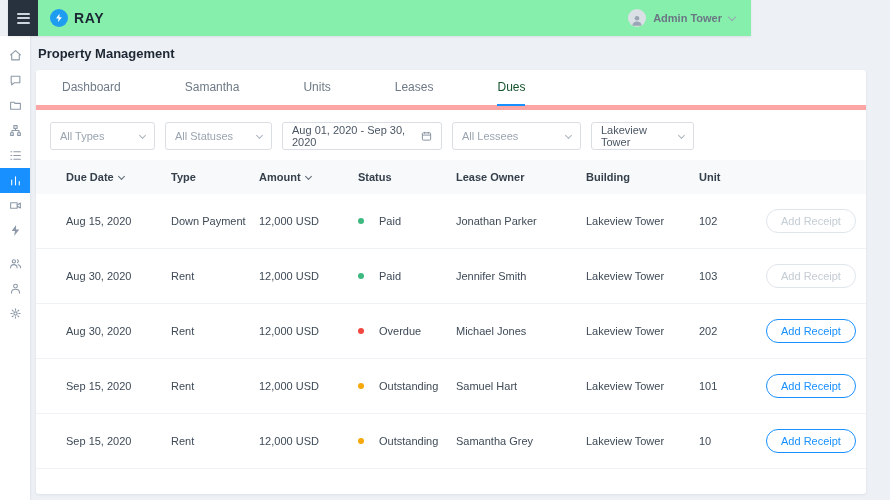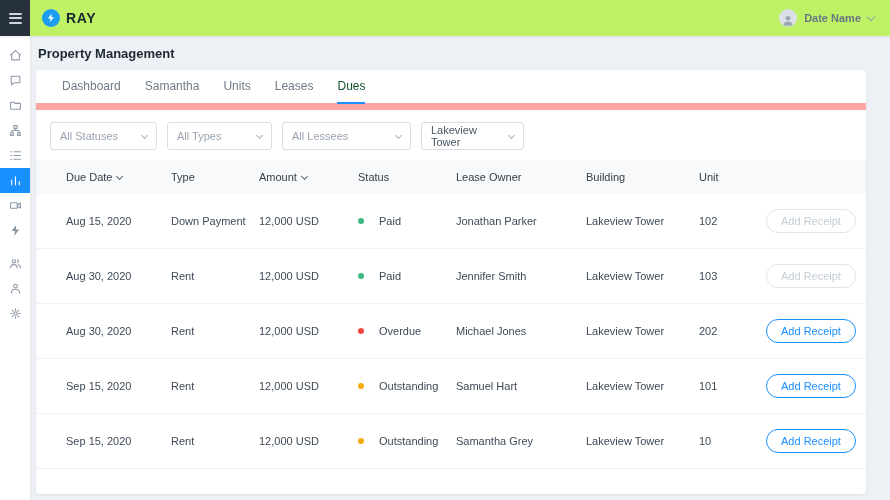--- a/index.html
+++ b/index.html
@@ -1,20 +1,20 @@
 <!DOCTYPE html>
 <html><head>
 <meta charset="utf-8">
 <style>
   *{box-sizing:border-box;margin:0;padding:0}
   html,body{width:890px;height:500px;overflow:hidden}
   body{font-family:"Liberation Sans",sans-serif;background:#edf0f4;position:relative;color:#3e4a57}
 
   
-  .topbar{position:absolute;top:0;left:0;width:890px;height:36px;background:#bef264;display:flex;align-items:center;z-index:3;box-shadow:0 1px 2px rgba(20,30,50,.08)}
+  .topbar{position:absolute;top:0;left:8px;width:743px;height:36px;background:#86efac;display:flex;align-items:center;z-index:3;box-shadow:0 1px 2px rgba(20,30,50,.08)}
   .corner{flex:0 0 30px;width:30px;height:36px;background:#28323f;display:flex;align-items:center;justify-content:center}
   .hamburger{width:13px}
   .hamburger span{display:block;height:2px;background:#cdd5de;margin:2.5px 0;border-radius:1px}
   .brand{display:flex;align-items:center;gap:6px;margin-left:12px}
   .brand-mark{width:18px;height:18px;border-radius:50%;background:#1e9df0;display:flex;align-items:center;justify-content:center}
   .brand-name{font-size:14px;font-weight:bold;color:#1b2733;letter-spacing:.6px}
   .topbar-right{margin-left:auto;display:flex;align-items:center;gap:7px;padding-right:16px}
   .avatar{width:18px;height:18px;border-radius:50%;background:#dbe0e6;display:flex;align-items:flex-end;justify-content:center;overflow:hidden}
   .user-name{font-size:11px;font-weight:bold;color:#6b7684}
   .chev{width:6px;height:6px;border-right:1.5px solid #9aa4b1;border-bottom:1.5px solid #9aa4b1;transform:rotate(45deg);margin-top:-3px}
@@ -27,34 +27,34 @@
   .s-item.active{background:#1890ff}
   .s-item.active svg{stroke:#fff}
   .s-gap{height:8px}
 
   
   .main{position:absolute;left:30px;top:36px;width:860px;height:464px;padding:6px 24px 0 6px}
   .page-title{font-size:13px;font-weight:bold;color:#1d2733;line-height:16px;margin:4px 0 8px 2px}
   .card{background:#fff;border-radius:3px;height:424px;box-shadow:0 1px 3px rgba(27,33,58,.07);overflow:hidden}
 
   
-  .tabs{display:flex;gap:24px;padding:0 26px;height:40px;border-bottom:7px solid #fca5a5}
+  .tabs{display:flex;gap:64px;padding:0 26px;height:40px;border-bottom:5px solid #fca5a5}
   .tab{font-size:12px;color:#6e7a87;display:flex;align-items:center;border-bottom:2px solid transparent;margin-bottom:-1px;cursor:pointer;white-space:nowrap}
   .tab.active{color:#14532d;border-bottom-color:#1890ff}
 
   
   .filters{display:flex;gap:10px;padding:12px 14px 10px 14px}
   .select{height:28px;border:1px solid #d9dee4;border-radius:3px;background:#fff;display:flex;align-items:center;justify-content:space-between;padding:0 9px;font-size:11px;color:#9aa4b1;cursor:pointer}
   .select.dark{color:#4a5563}
   .cdown{width:5px;height:5px;border-right:1.4px solid #aab3bf;border-bottom:1.4px solid #aab3bf;transform:rotate(45deg);margin-top:-2px;flex:0 0 auto;margin-left:8px}
   .w1{width:105px}.w2{width:107px}.w3{width:160px}.w4{width:129px}.w5{width:103px}.w6{width:105px}
 
   
   .thead,.trow{display:grid;grid-template-columns:105px 88px 99px 98px 130px 113px 67px 1fr;align-items:center;padding:0 20px 0 30px}
-  .thead{height:34px;background:#f7f9fa;font-size:11px;font-weight:normal;color:#36404c}
+  .thead{height:34px;background:#f7f9fa;font-size:11px;font-weight:bold;color:#36404c}
   .th{display:flex;align-items:center;gap:5px}
   .sortc{width:5px;height:5px;border-right:1.4px solid #5a6775;border-bottom:1.4px solid #5a6775;transform:rotate(45deg);margin-top:-2px}
   .trow{height:55px;border-bottom:1px solid #f0f3f6;font-size:11px;color:#3e4a57}
   .status-cell{display:flex;align-items:center;gap:15px}
   .dot{width:6px;height:6px;border-radius:50%;background:#b9c2cc;flex:0 0 auto}
   .trow[data-status="paid"] .dot{background:#3db87f}
   .trow[data-status="overdue"] .dot{background:#f1473f}
   .trow[data-status="outstanding"] .dot{background:#f7a80d}
   .action-cell{display:flex;justify-content:center}
   .btn{height:24px;padding:0 14px;border-radius:13px;background:#fff;font-size:11px;display:inline-flex;align-items:center;white-space:nowrap;cursor:pointer}
@@ -80,21 +80,21 @@
     </span>
     <span class="brand-name">RAY</span>
   </div>
   <div class="topbar-right">
     <span class="avatar">
       <svg viewBox="0 0 24 24" width="14" height="14">
           <circle cx="12" cy="9" r="4" fill="#9aa6b3"></circle>
           <path d="M4 22 c0-5 3.5-7.5 8-7.5 s8 2.5 8 7.5 Z" fill="#9aa6b3"></path>
         </svg>
     </span>
-    <span class="user-name">Date Name</span>
+    <span class="user-name">Admin Tower</span>
     <span class="chev"></span>
   </div>
 </div>
 
 <div class="sidebar">
   <div class="s-item">
     <svg viewBox="0 0 24 24" width="13" height="13">
         <path d="M3 11 L12 3 L21 11 M5 9.5 V20 H19 V9.5"></path>
       </svg>
   </div>
@@ -161,27 +161,34 @@
 
     <div class="tabs">
       <div class="tab">Dashboard</div>
       <div class="tab">Samantha</div>
       <div class="tab">Units</div>
       <div class="tab">Leases</div>
       <div class="tab active">Dues</div>
     </div>
 
     <div class="filters">
+      <div class="select w1">
+        <span>All Types</span>
+          <span class="cdown"></span>
+      </div>
       <div class="select w2">
         <span>All Statuses</span>
           <span class="cdown"></span>
       </div>
-      <div class="select w1">
-        <span>All Types</span>
-          <span class="cdown"></span>
+      <div class="select w3 dark">
+        <span>Aug 01, 2020 - Sep 30, 2020</span>
+        <svg viewBox="0 0 24 24" width="12" height="12" fill="none" stroke="#7f8b99" stroke-width="2">
+            <rect x="3" y="5" width="18" height="16" rx="2"></rect>
+            <path d="M3 10 H21 M8 3 V7 M16 3 V7"></path>
+          </svg>
       </div>
       <div class="select w4">
         <span>All Lessees</span>
           <span class="cdown"></span>
       </div>
       <div class="select w5 dark">
         <span>Lakeview Tower</span>
           <span class="cdown"></span>
       </div>
     </div>

